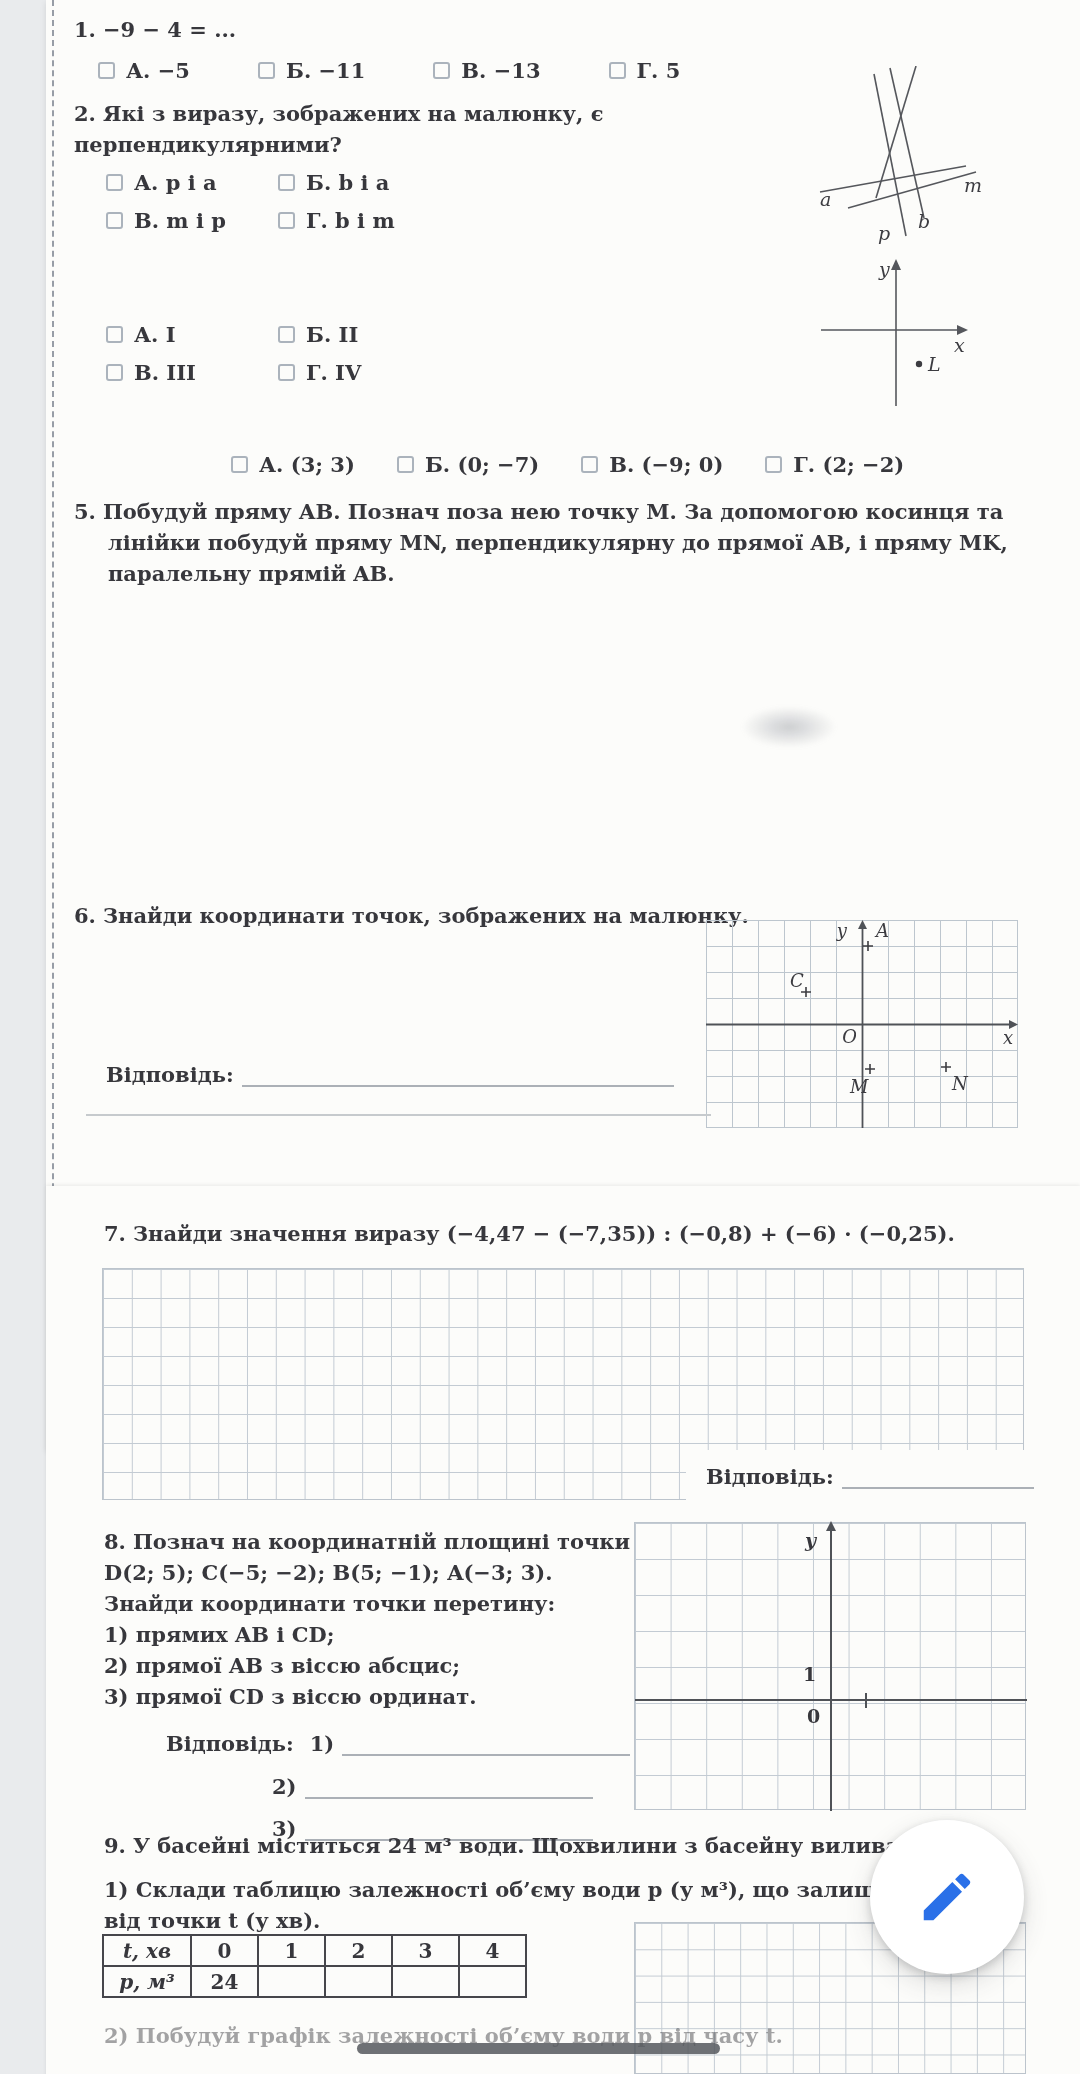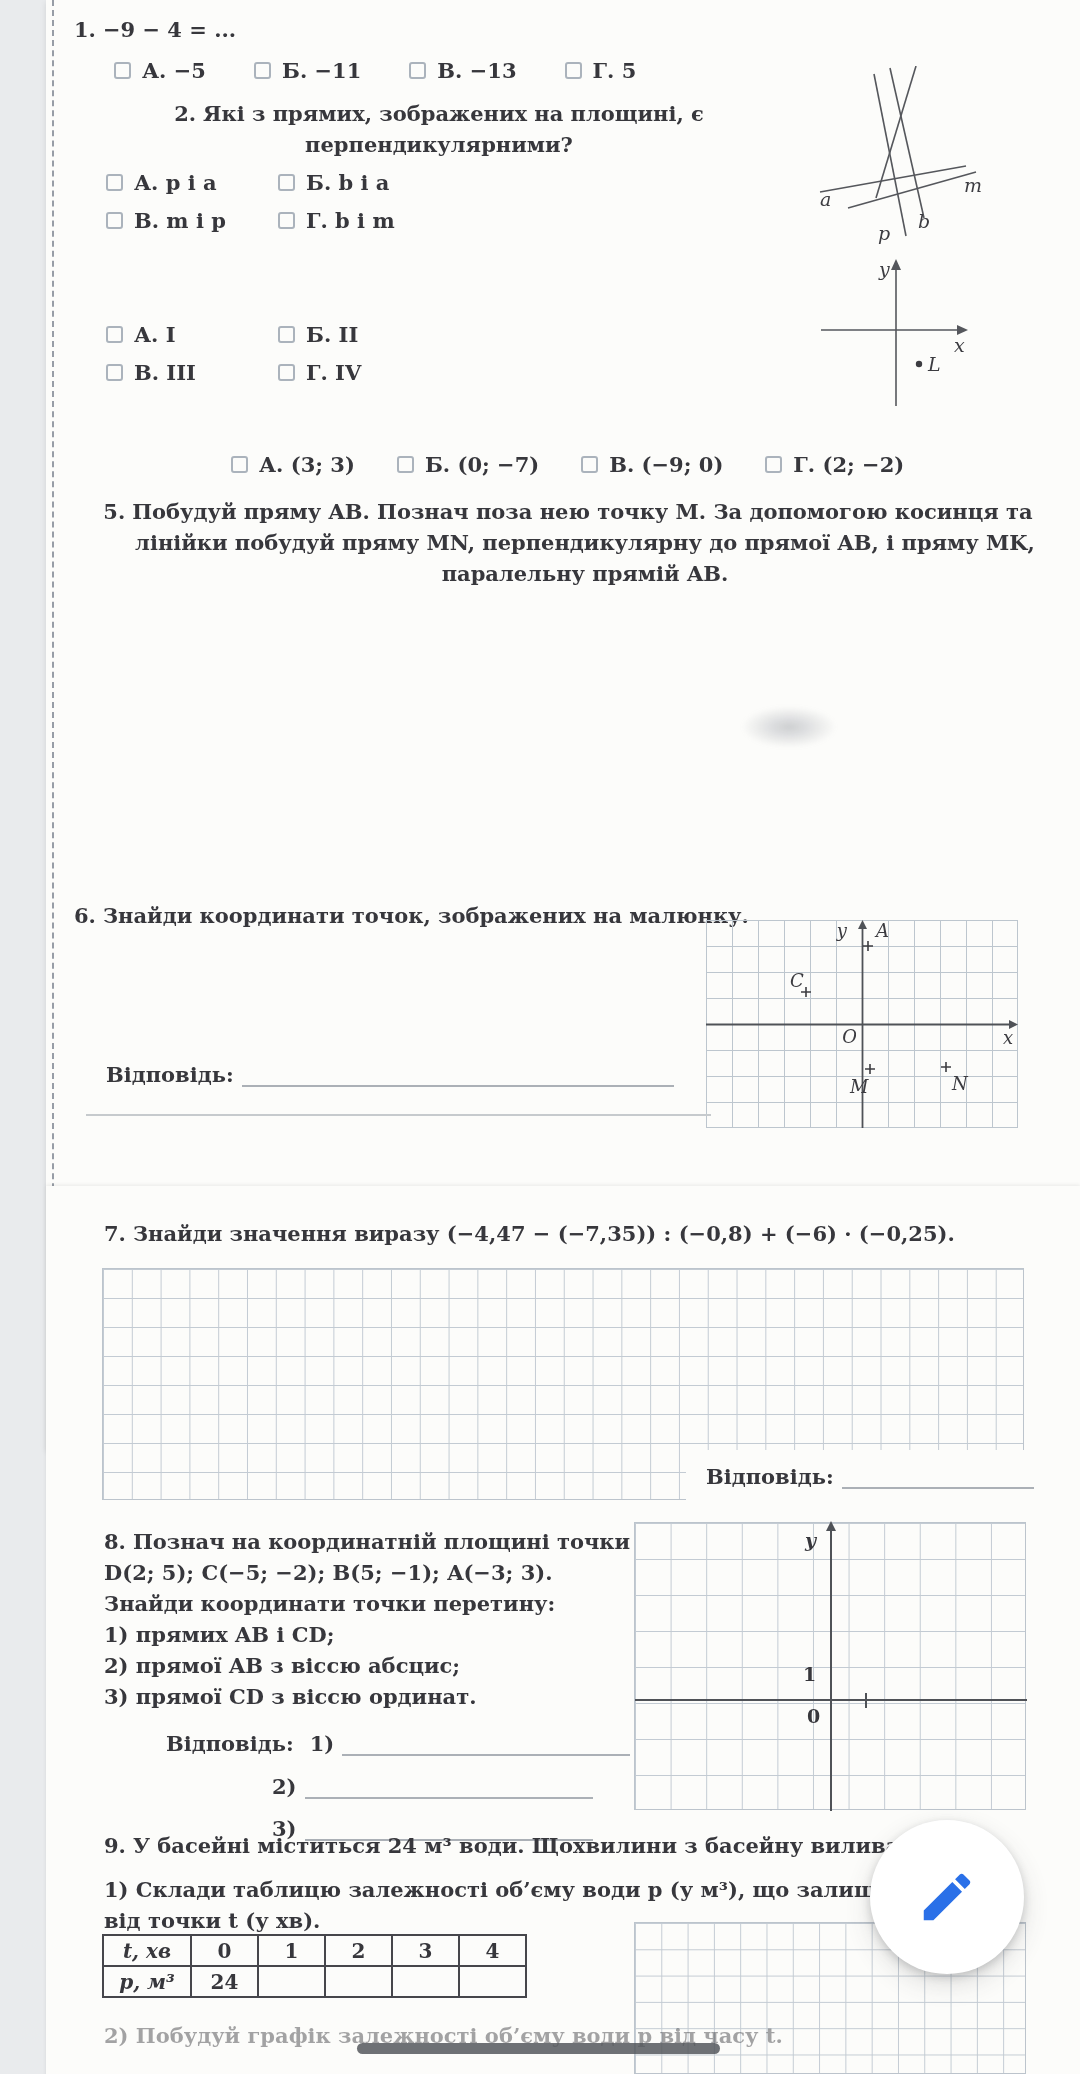--- a/index.html
+++ b/index.html
@@ -2,21 +2,21 @@
 <html><head>
 <meta charset="utf-8">
 <style>
   * { box-sizing: border-box; }
   html, body { margin:0; padding:0; background:#e9ebed; }
   .screen {
     position:relative; width:1080px; height:2074px; overflow:hidden;
     background:#e9ebed; font-family:"DejaVu Serif", serif; color:#37373c;
   }
   .page { position:absolute; background:#fcfcfa; overflow:hidden; }
-  .page1 { left:46px; top:0; width:1034px; height:1450px; box-shadow:0 2px 6px rgba(0,0,0,.10);text-align:center; }
+  .page1 { left:46px; top:0; width:1034px; height:1450px; box-shadow:0 2px 6px rgba(0,0,0,.10); }
   .page2 { left:46px; top:1186px; width:1034px; height:1128px; box-shadow:0 -1px 4px rgba(0,0,0,.08); }
   .cutline { position:absolute; left:6px; top:0; height:100%; width:0; border-left:2px dashed #979da6; }
 
   .q { position:absolute; font-weight:700; font-size:21px; line-height:31px; }
   .hang { padding-left:34px; text-indent:-34px; }
   .nowrap { white-space:nowrap; }
   .qnum { margin-right:7px; }
 
   .opts { position:absolute; display:flex; align-items:center; }
   .optgrid { position:absolute; display:grid; grid-template-columns:172px max-content; row-gap:13px; }
@@ -67,41 +67,41 @@
 <body>
 
 <div class="screen">
 
   <div class="page page1">
     <div class="cutline"></div>
 
     <div class="q nowrap" style="left:28px;top:14px;">
       <span class="qnum">1.</span><span>−9 − 4 = ...</span>
     </div>
-    <div class="opts" style="left:68px;top:58px;gap:48px;">
+    <div class="opts" style="left:52px;top:58px;gap:68px;">
       <span class="opt">
           <span class="box"></span>
           <span>А. −5</span>
         </span>
       <span class="opt">
           <span class="box"></span>
           <span>Б. −11</span>
         </span>
       <span class="opt">
           <span class="box"></span>
           <span>В. −13</span>
         </span>
       <span class="opt">
           <span class="box"></span>
           <span>Г. 5</span>
         </span>
     </div>
 
     <div class="q" style="left:28px;top:98px;width:730px;">
-      <span class="qnum">2.</span><span>Які з прямих, зображених на площині, є перпендикулярними?</span>
+      <span class="qnum">2.</span><span>Які з виразу, зображених на малюнку, є перпендикулярними?</span>
     </div>
     <svg class="fig" style="left:772px;top:66px;" width="168" height="178" viewBox="0 0 168 178">
       <g stroke="#55575c" stroke-width="1.6" fill="none">
         <line x1="2" y1="126" x2="148" y2="100"></line>
         <line x1="30" y1="142" x2="158" y2="106"></line>
         <line x1="56" y1="8" x2="88" y2="170"></line>
         <line x1="72" y1="2" x2="106" y2="152"></line>
         <line x1="98" y1="0" x2="58" y2="132"></line>
       </g>
       <g font-size="19" font-style="italic" fill="#3c3c41">

